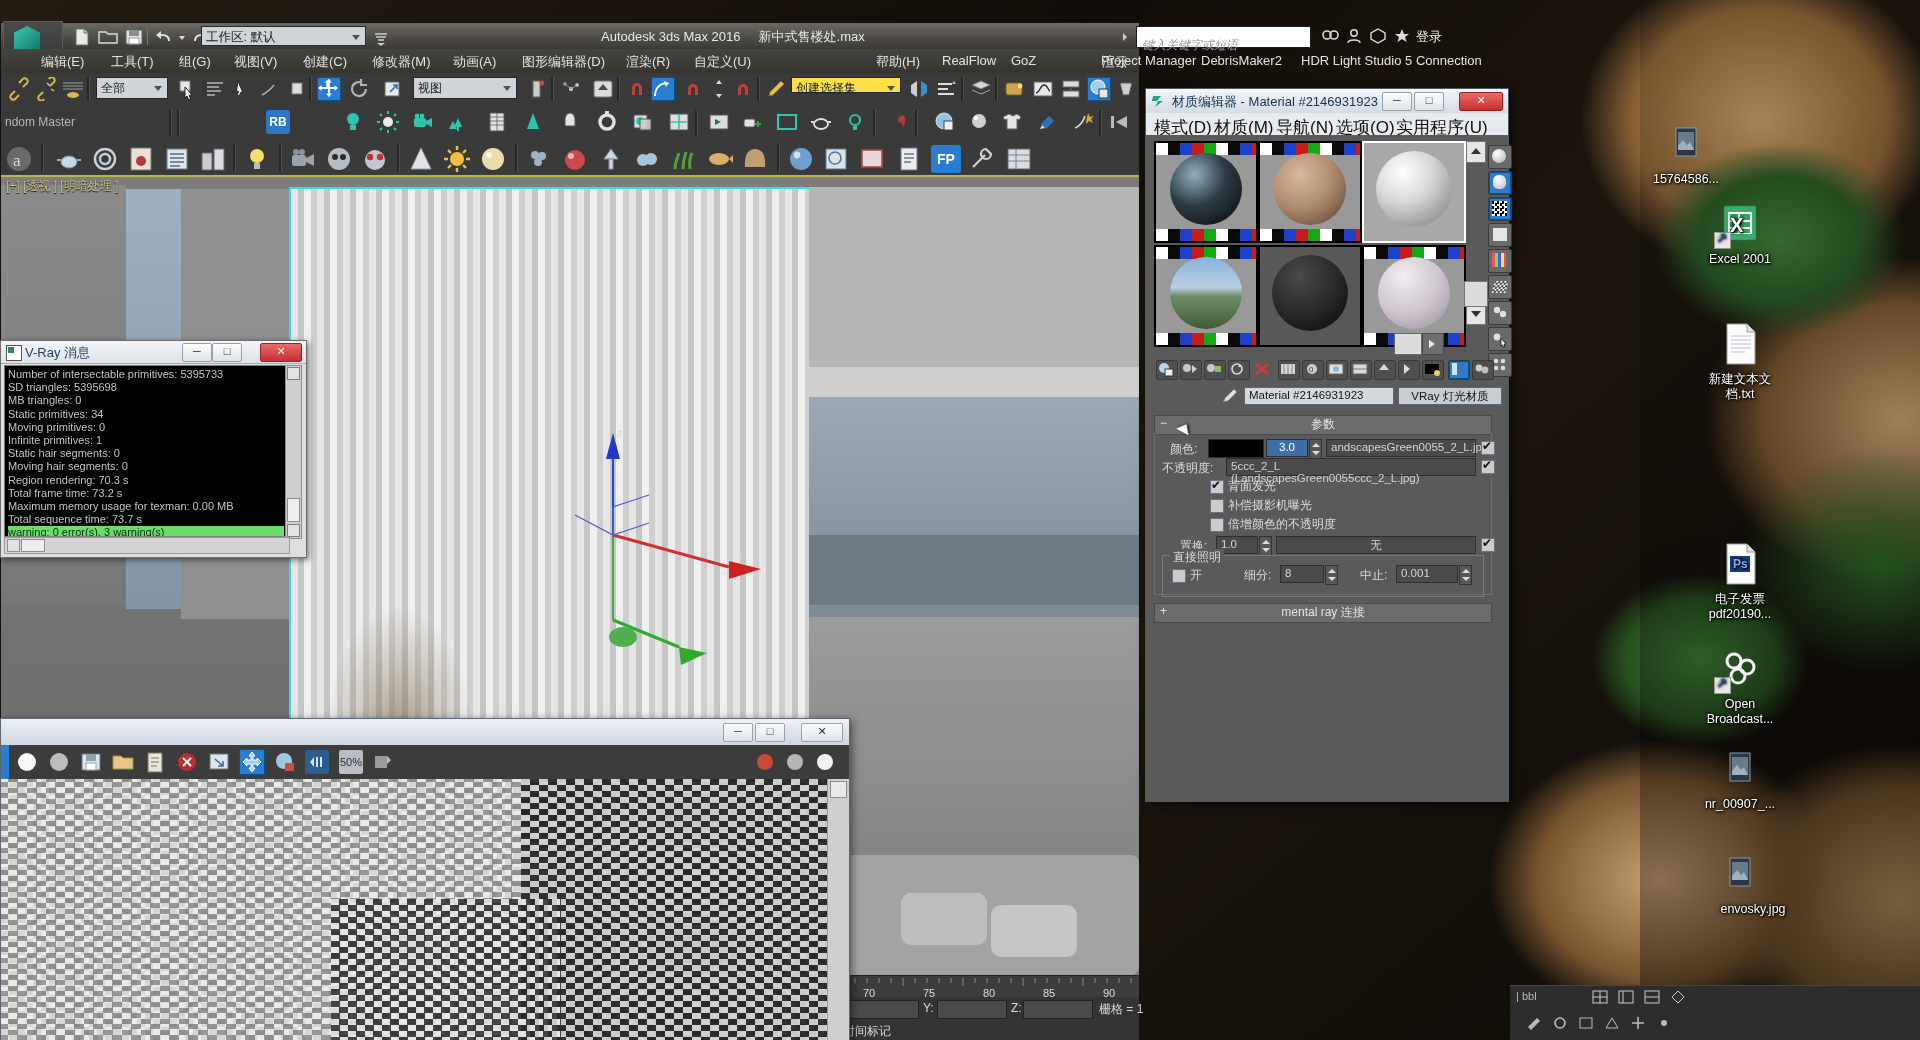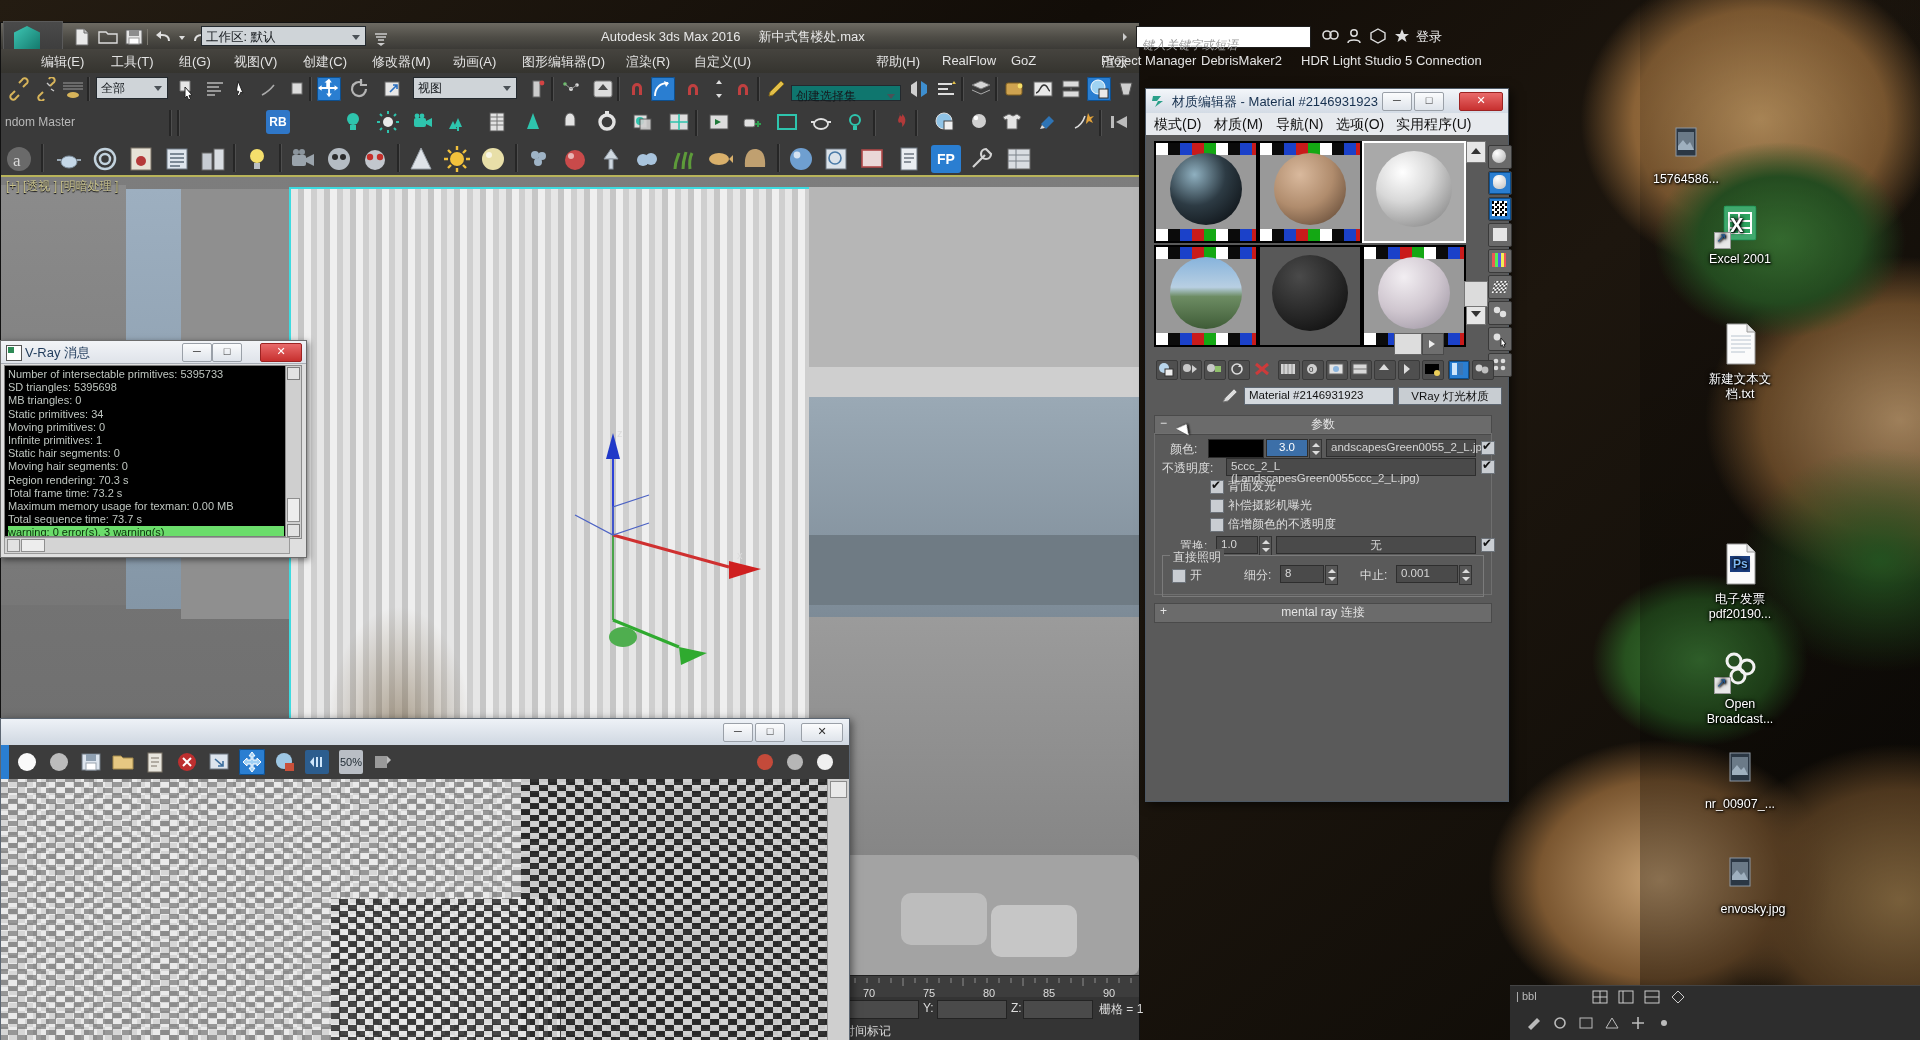--- a/index.html
+++ b/index.html
@@ -77,21 +77,21 @@
   
   #rfw{position:absolute;left:0;top:718px;width:848px;height:322px;background:#cdd6e0;border:1px solid #5c6672;box-shadow:2px 2px 8px rgba(0,0,0,.5);}
   #rfw .rtitle{position:absolute;left:0;top:0;width:100%;height:26px;background:linear-gradient(180deg,#eef2f7,#cfd7e1);}
   #rfwtools{position:absolute;left:0;top:26px;width:100%;height:34px;background:#3c3c3c;}
   #rfwimg{position:absolute;left:0;top:60px;width:826px;height:262px;overflow:hidden;background:#c8c8c8;}
   
   #mated{position:absolute;left:1145px;top:88px;width:362px;height:712px;background:#cfd6df;border:1px solid #4d5864;box-shadow:3px 3px 10px rgba(0,0,0,.6);}
   #mtitle{position:absolute;left:0;top:0;width:100%;height:24px;background:linear-gradient(180deg,#f3f6fa,#d3dbe5);}
   #mtitle .mt{position:absolute;left:26px;top:4px;color:#16304e;font-size:13px;}
   #mmenu{position:absolute;left:0;top:24px;width:100%;height:22px;background:#e7eaee;border-bottom:1px solid #9fa7b1;}
-  .mmenu-i{position:absolute;top:3px;color:#101010;font-size:14px;}
+  .mmenu-i{position:absolute;top:3px;color:#101010;font-size:17px;}
   #mbody{position:absolute;left:0;top:46px;width:362px;height:666px;background:#5a5a5a;}
   .slot{position:absolute;width:100px;height:98px;border:2px solid #000;overflow:hidden;background:#999;}
   .slot.sel{border-color:#fff;}
   .checkerbar{position:absolute;left:0;width:100%;height:12px;background:
      repeating-linear-gradient(90deg,#fff 0 12px,#0b0b0b 12px 24px,#1b41c9 24px 36px,#c91b1b 36px 48px,#14a814 48px 60px);}
   .micon{position:absolute;width:20px;height:18px;background:#4f4f4f;border:1px solid #3a3a3a;border-radius:2px;}
   .mfield{position:absolute;background:#4a4a4a;border:1px solid #2e2e2e;color:#d6d6d6;font-size:11.5px;padding:1px 4px;box-sizing:border-box;height:18px;}
   .rollup{position:absolute;left:8px;width:336px;height:18px;background:#6b6b6b;border:1px solid #4a4a4a;color:#e4e4e4;text-align:center;font-size:12px;line-height:17px;}
   .chk{position:absolute;width:12px;height:12px;background:#c9cdd2;border:1px solid #6d737a;}
   .chk.on:after{content:"\2714";position:absolute;left:0px;top:-3px;font-size:12px;color:#111;}
@@ -396,21 +396,21 @@
       <svg width="24" height="24" viewBox="0 0 24 24">
           <path d="M7 18V12a5 5 0 0110 0v6h-3v-6a2 2 0 10-4 0v6z" fill="#c04040"></path>
         </svg>
     </div>
     <div class="tsep" style="left:756px"></div>
     <div class="ticon" style="left:764px">
       <svg width="24" height="24" viewBox="0 0 24 24">
           <path d="M4 19l1-4L16 4l3 3L8 18z" fill="#e3c04a" stroke="#8a6f1c"></path>
         </svg>
     </div>
-    <div class="combo" style="left:790px;top:12px;width:110px;height:16px;background:#0f766e">
+    <div class="combo" style="left:790px;top:4px;width:110px;height:16px;background:#fde047">
       <span>创建选择集</span>
       <span class="arrow"></span>
     </div>
     <div class="ticon" style="left:906px">
       <svg width="24" height="24" viewBox="0 0 24 24">
           <path d="M10 4v16L4 16V8z" fill="#cfcfcf"></path>
           <path d="M14 4v16l6-4V8z" fill="#3e8fd0"></path>
         </svg>
     </div>
     <div class="ticon" style="left:934px">

